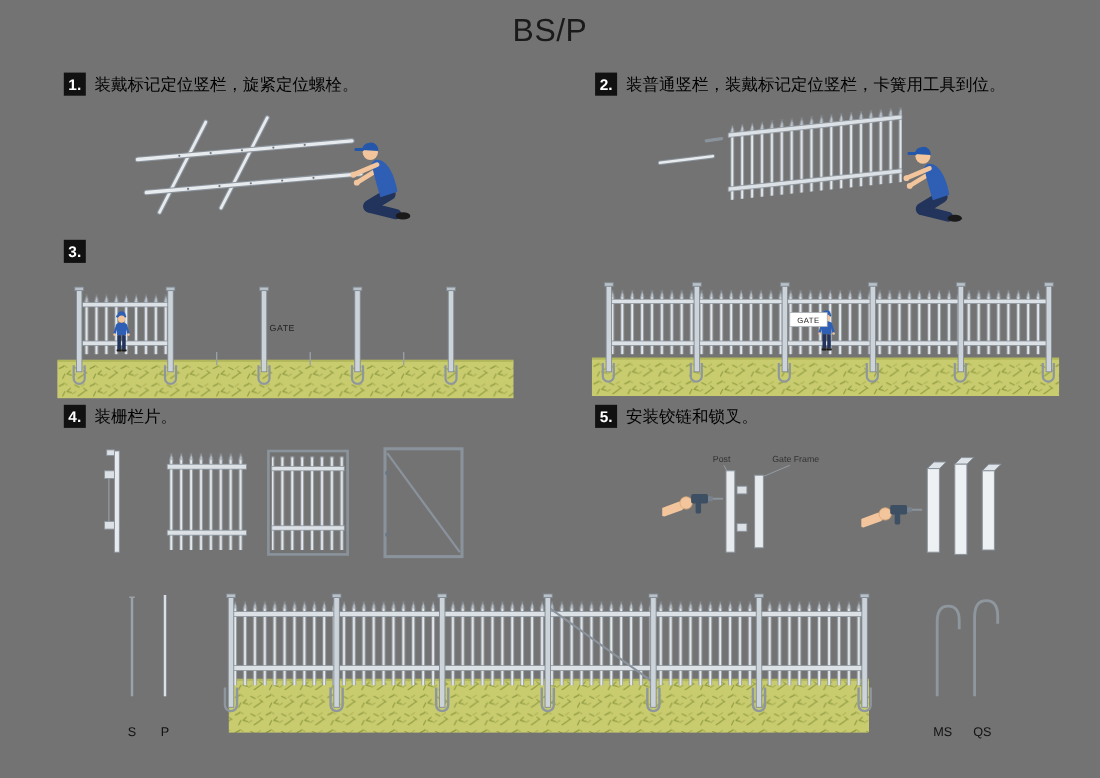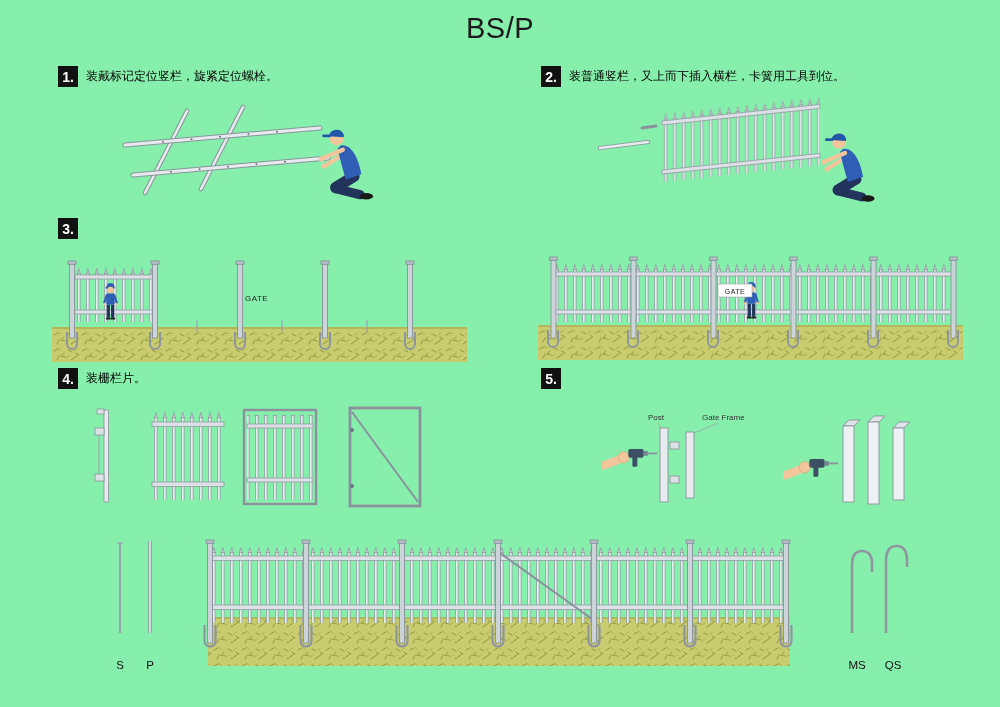--- a/index.html
+++ b/index.html
@@ -1,23 +1,23 @@
 <!DOCTYPE html>
 <html><head>
 <meta charset="utf-8">
 <style>
   html,body{margin:0;padding:0;background:#fff;}
   body{font-family:"Liberation Sans","DejaVu Sans",sans-serif;}
-  .page{position:relative;width:1000px;height:707px;background:#86efac;overflow:hidden;}
+  .page{position:relative;width:1000px;height:707px;background:#737373;overflow:hidden;}
   .title{position:absolute;top:12px;left:0;width:100%;text-align:center;font-size:29px;
          font-weight:500;color:#1a1a1a;margin:0;letter-spacing:.5px;}
   .step{position:absolute;display:flex;align-items:flex-start;gap:8px;}
   .badge{background:#111;color:#fff;font-weight:bold;font-size:14px;line-height:1;
          padding:4px 3px 3px 3px;min-width:14px;text-align:center;}
-  .step-text{font-size:12px;color:#000;line-height:1.35;padding-top:2px;white-space:nowrap;text-align:right;}
+  .step-text{font-size:15px;color:#000;line-height:1.35;padding-top:2px;white-space:nowrap;text-align:right;}
   .illu{position:absolute;}
   svg text{font-family:inherit;}
 </style>
 </head>
 <body>
 
 <div class="page">
 
   <h1 class="title">BS/P</h1>
 
@@ -68,31 +68,32 @@
       </symbol>
     </defs>
   </svg>
 
   <div class="step" style="left:58px;top:66px">
     <span class="badge">1.</span>
     <span class="step-text">装戴标记定位竖栏，旋紧定位螺栓。</span>
   </div>
   <div class="step" style="left:541px;top:66px">
     <span class="badge">2.</span>
-    <span class="step-text">装普通竖栏，又上而下插入横栏，卡簧用工具到位。</span>
+    <span class="step-text">装普通竖栏，装戴标记定位竖栏，卡簧用工具到位。</span>
   </div>
   <div class="step" style="left:58px;top:218px">
     <span class="badge">3.</span>
   </div>
   <div class="step" style="left:58px;top:368px">
     <span class="badge">4.</span>
     <span class="step-text">装栅栏片。</span>
   </div>
   <div class="step" style="left:541px;top:368px">
     <span class="badge">5.</span>
+    <span class="step-text">安装铰链和锁叉。</span>
   </div>
 
   <svg class="illu" style="left:115px;top:95px" width="280" height="115" viewBox="0 0 280 115">
     <g stroke-linecap="round">
       <line x1="72" y1="16" x2="30" y2="98" stroke="#8a939c" stroke-width="4.6"></line>
       <line x1="72" y1="16" x2="30" y2="98" stroke="#e7ebee" stroke-width="2.6"></line>
       <line x1="128" y1="12" x2="86" y2="94" stroke="#8a939c" stroke-width="4.6"></line>
       <line x1="128" y1="12" x2="86" y2="94" stroke="#e7ebee" stroke-width="2.6"></line>
     </g>
     <g stroke-linecap="round">

